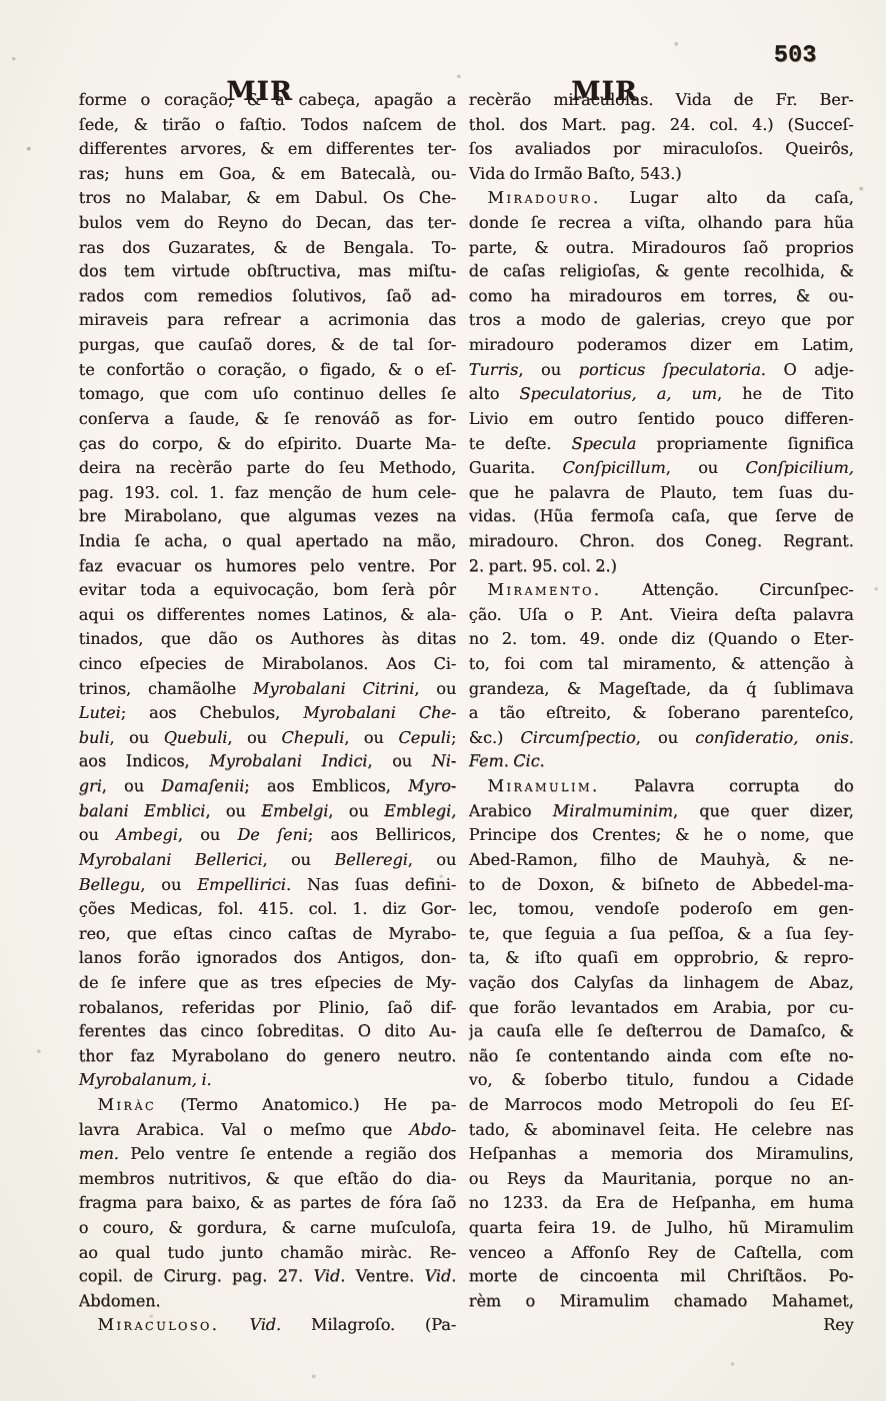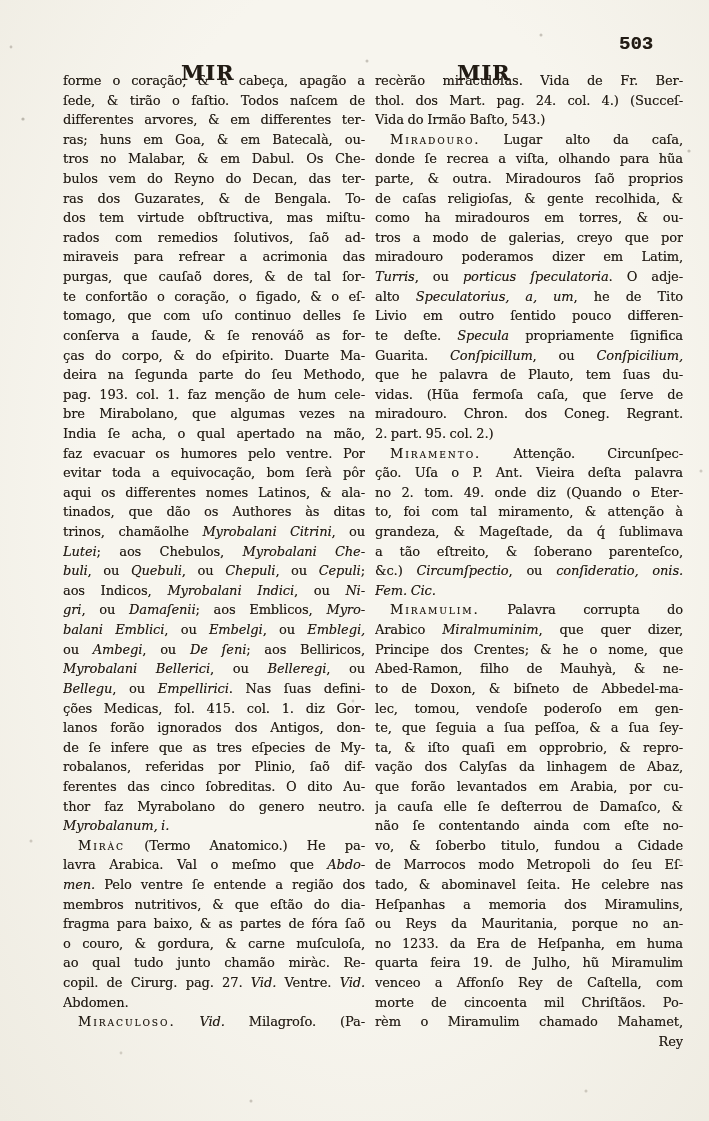--- a/index.html
+++ b/index.html
@@ -81,38 +81,40 @@
       <div class="line"><span>bulos vem do Reyno do Decan, das ter-</span></div>
       <div class="line"><span>ras dos Guzarates, &amp; de Bengala. To-</span></div>
       <div class="line"><span>dos tem virtude obſtructiva, mas miſtu-</span></div>
       <div class="line"><span>rados com remedios ſolutivos, ſaõ ad-</span></div>
       <div class="line"><span>miraveis para refrear a acrimonia das</span></div>
       <div class="line"><span>purgas, que cauſaõ dores, &amp; de tal ſor-</span></div>
       <div class="line"><span>te confortão o coração, o figado, &amp; o eſ-</span></div>
       <div class="line"><span>tomago, que com uſo continuo delles ſe</span></div>
       <div class="line"><span>conſerva a ſaude, &amp; ſe renováõ as for-</span></div>
       <div class="line"><span>ças do corpo, &amp; do eſpirito. Duarte Ma-</span></div>
-      <div class="line"><span>deira na ſegunda parte do ſeu Methodo,</span></div>
+      <div class="line"><span>deira na recèrão parte do ſeu Methodo,</span></div>
       <div class="line"><span>pag. 193. col. 1. faz menção de hum cele-</span></div>
       <div class="line"><span>bre Mirabolano, que algumas vezes na</span></div>
       <div class="line"><span>India ſe acha, o qual apertado na mão,</span></div>
       <div class="line"><span>faz evacuar os humores pelo ventre. Por</span></div>
       <div class="line"><span>evitar toda a equivocação, bom ſerà pôr</span></div>
       <div class="line"><span>aqui os differentes nomes Latinos, &amp; ala-</span></div>
       <div class="line"><span>tinados, que dão os Authores às ditas</span></div>
+      <div class="line"><span>cinco eſpecies de Mirabolanos. Aos Ci-</span></div>
       <div class="line"><span>trinos, chamãolhe </span><span class="i">Myrobalani Citrini</span><span>, ou</span></div>
       <div class="line"><span class="i">Lutei</span><span>; aos Chebulos, </span><span class="i">Myrobalani Che-</span></div>
       <div class="line"><span class="i">buli</span><span>, ou </span><span class="i">Quebuli</span><span>, ou </span><span class="i">Chepuli</span><span>, ou </span><span class="i">Cepuli</span><span>;</span></div>
       <div class="line"><span>aos Indicos, </span><span class="i">Myrobalani Indici</span><span>, ou </span><span class="i">Ni-</span></div>
       <div class="line"><span class="i">gri</span><span>, ou </span><span class="i">Damaſenii</span><span>; aos Emblicos, </span><span class="i">Myro-</span></div>
       <div class="line"><span class="i">balani Emblici</span><span>, ou </span><span class="i">Embelgi</span><span>, ou </span><span class="i">Emblegi,</span></div>
       <div class="line"><span>ou </span><span class="i">Ambegi</span><span>, ou </span><span class="i">De ſeni</span><span>; aos Belliricos,</span></div>
       <div class="line"><span class="i">Myrobalani Bellerici</span><span>, ou </span><span class="i">Belleregi</span><span>, ou</span></div>
       <div class="line"><span class="i">Bellegu</span><span>, ou </span><span class="i">Empellirici</span><span>. Nas ſuas defini-</span></div>
       <div class="line"><span>ções Medicas, fol. 415. col. 1. diz Gor-</span></div>
+      <div class="line"><span>reo, que eſtas cinco caſtas de Myrabo-</span></div>
       <div class="line"><span>lanos forão ignorados dos Antigos, don-</span></div>
       <div class="line"><span>de ſe infere que as tres eſpecies de My-</span></div>
       <div class="line"><span>robalanos, referidas por Plinio, ſaõ dif-</span></div>
       <div class="line"><span>ferentes das cinco ſobreditas. O dito Au-</span></div>
       <div class="line"><span>thor faz Myrabolano do genero neutro.</span></div>
       <div class="line noj"><span class="i">Myrobalanum, i.</span></div>
       <div class="line ind"><span class="sc">Miràc</span><span> (Termo Anatomico.) He pa-</span></div>
       <div class="line"><span>lavra Arabica. Val o meſmo que </span><span class="i">Abdo-</span></div>
       <div class="line"><span class="i">men.</span><span> Pelo ventre ſe entende a região dos</span></div>
       <div class="line"><span>membros nutritivos, &amp; que eſtão do dia-</span></div>
@@ -120,20 +122,21 @@
       <div class="line"><span>o couro, &amp; gordura, &amp; carne muſculoſa,</span></div>
       <div class="line"><span>ao qual tudo junto chamão miràc. Re-</span></div>
       <div class="line"><span>copil. de Cirurg. pag. 27. </span><span class="i">Vid.</span><span> Ventre. </span><span class="i">Vid.</span></div>
       <div class="line noj"><span>Abdomen.</span></div>
       <div class="line ind"><span class="sc">Miraculoso.</span><span> </span><span class="i">Vid.</span><span> Milagroſo. (Pa-</span></div>
     </div>
 
   <div class="col col-right">
       <div class="line"><span>recèrão miraculoſas. Vida de Fr. Ber-</span></div>
       <div class="line"><span>thol. dos Mart. pag. 24. col. 4.) (Succeſ-</span></div>
+      <div class="line"><span>ſos avaliados por miraculoſos. Queirôs,</span></div>
       <div class="line noj"><span>Vida do Irmão Baſto, 543.)</span></div>
       <div class="line ind"><span class="sc">Miradouro.</span><span> Lugar alto da caſa,</span></div>
       <div class="line"><span>donde ſe recrea a viſta, olhando para hũa</span></div>
       <div class="line"><span>parte, &amp; outra. Miradouros ſaõ proprios</span></div>
       <div class="line"><span>de caſas religioſas, &amp; gente recolhida, &amp;</span></div>
       <div class="line"><span>como ha miradouros em torres, &amp; ou-</span></div>
       <div class="line"><span>tros a modo de galerias, creyo que por</span></div>
       <div class="line"><span>miradouro poderamos dizer em Latim,</span></div>
       <div class="line"><span class="i">Turris</span><span>, ou </span><span class="i">porticus ſpeculatoria</span><span>. O adje-</span></div>
       <div class="line"><span>alto </span><span class="i">Speculatorius, a, um</span><span>, he de Tito</span></div>

